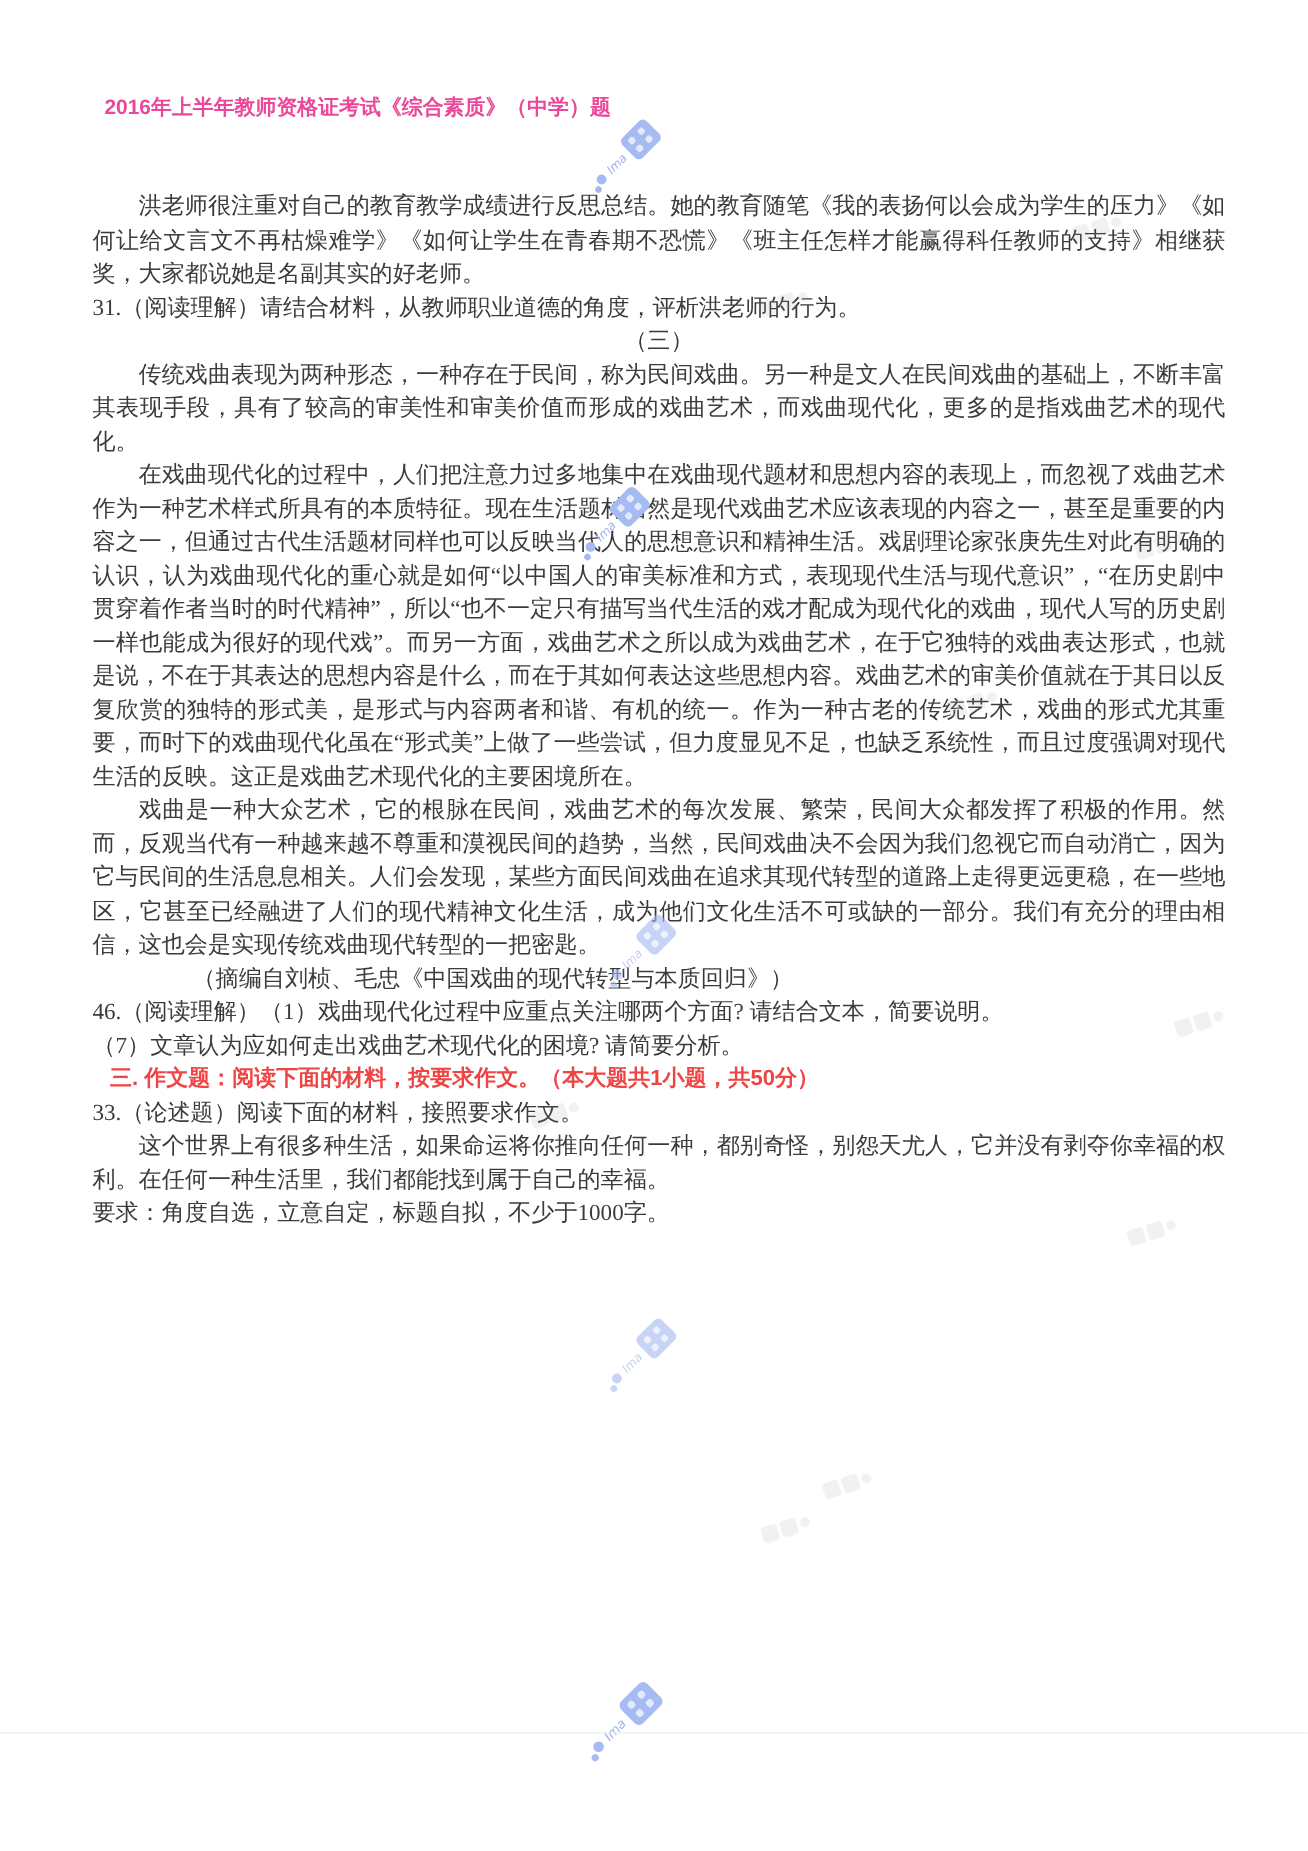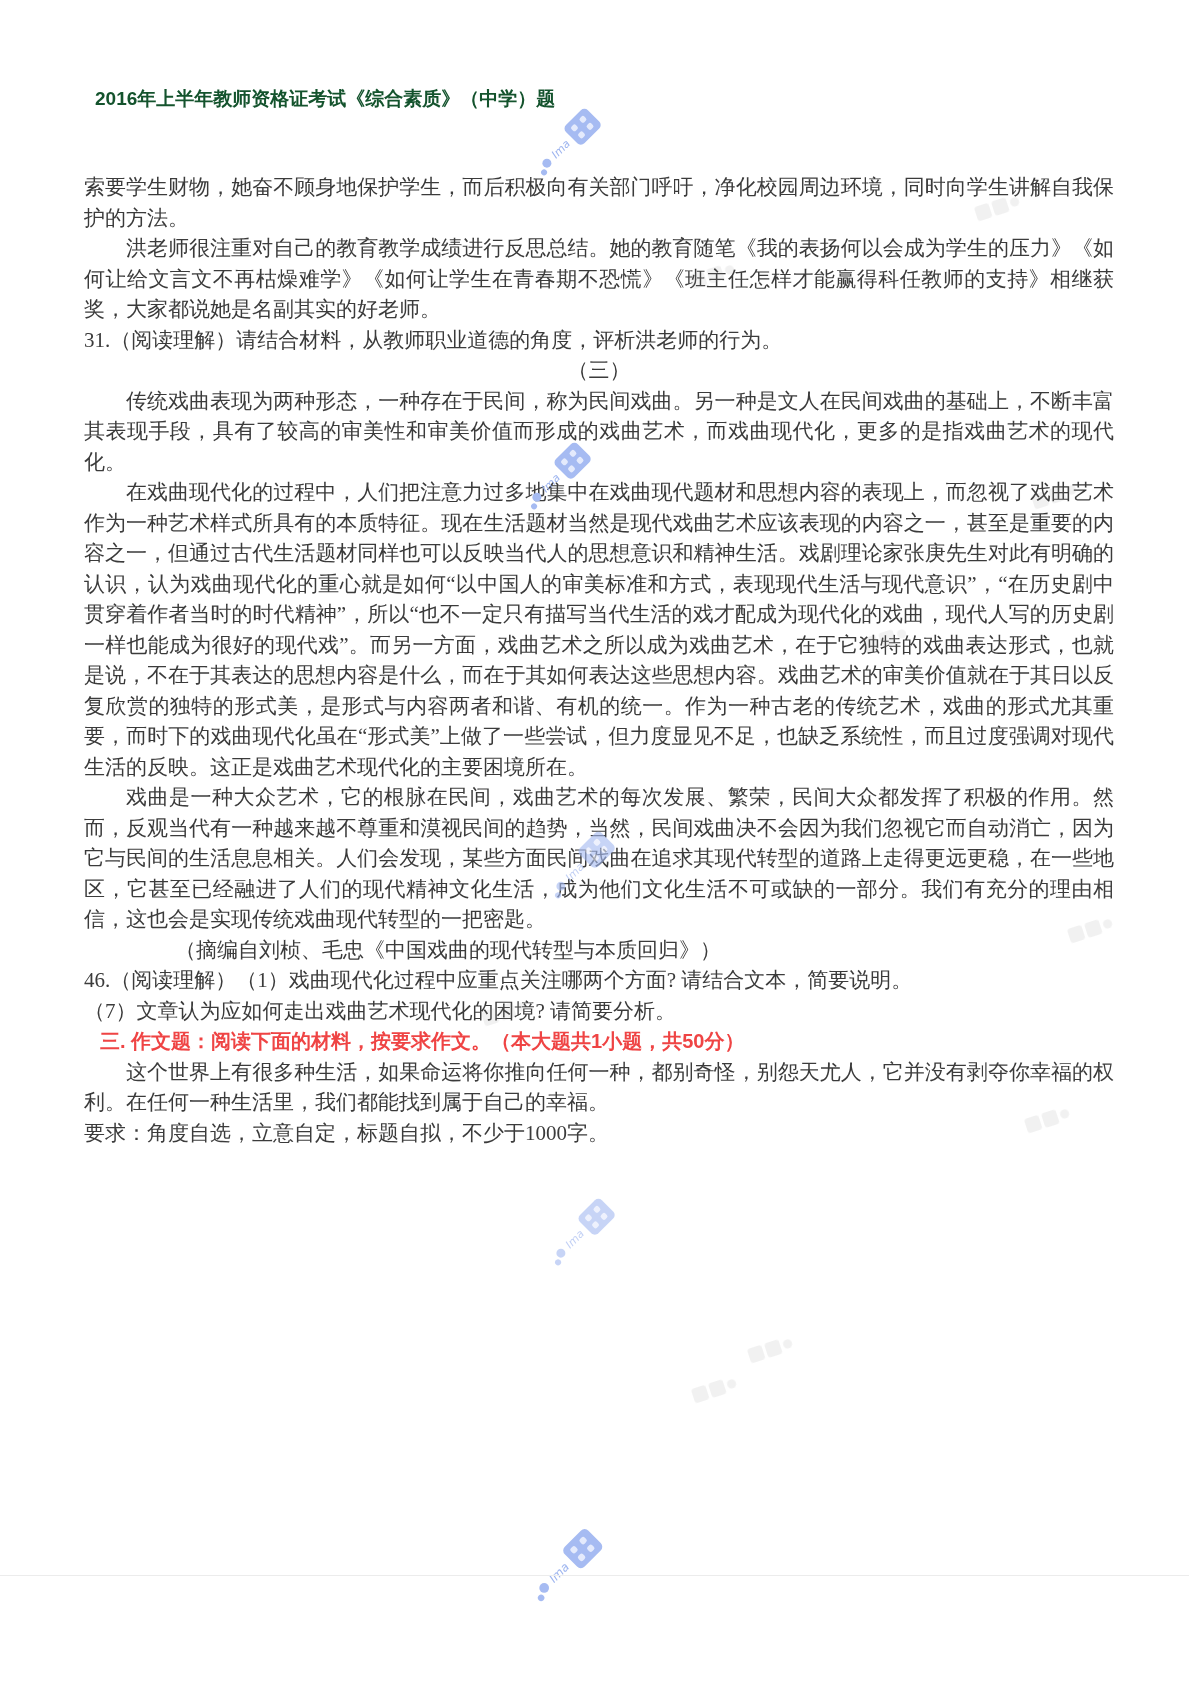--- a/index.html
+++ b/index.html
@@ -8,21 +8,21 @@
     width:1189px;height:1683px;
     background:#ffffff;
     overflow:hidden;
     box-sizing:border-box;
     padding-top:86px;
     font-family:"Liberation Serif","DejaVu Serif",serif;
     color:#3b3b3b;
   }
   .title{
     font-family:"Liberation Sans","DejaVu Sans",sans-serif;
-    font-size:19px;font-weight:700;color:#14532d;
+    font-size:19px;font-weight:700;color:#ec4899;
     line-height:26px;margin:0 0 60px 95px;
   }
   .content{
     padding:0 75px 0 84px;
     font-size:21px;line-height:30.5px;
   }
   .content p,.content h2{margin:0;}
   .para{text-indent:2em;text-align:justify;}
   .no-indent{text-indent:0;}
   .plain{text-indent:0;}
@@ -75,31 +75,31 @@
   }
 </style>
 </head>
 <body>
 
 <div class="page">
 
   <h1 class="title">2016年上半年教师资格证考试《综合素质》（中学）题</h1>
 
   <div class="content">
-    <p class="para no-indent">索要学生财物，她奋不顾身地保护学生，而后积极向有关部门呼吁，净化校园周边环境，同时向学生讲解自我保护的方法。</p>
     <p class="para">洪老师很注重对自己的教育教学成绩进行反思总结。她的教育随笔《我的表扬何以会成为学生的压力》《如何让给文言文不再枯燥难学》《如何让学生在青春期不恐慌》《班主任怎样才能赢得科任教师的支持》相继获奖，大家都说她是名副其实的好老师。</p>
     <p class="question hang q31">31.（阅读理解）请结合材料，从教师职业道德的角度，评析洪老师的行为。</p>
     <p class="section-marker">（三）</p>
     <p class="para">传统戏曲表现为两种形态，一种存在于民间，称为民间戏曲。另一种是文人在民间戏曲的基础上，不断丰富其表现手段，具有了较高的审美性和审美价值而形成的戏曲艺术，而戏曲现代化，更多的是指戏曲艺术的现代化。</p>
     <p class="para">在戏曲现代化的过程中，人们把注意力过多地集中在戏曲现代题材和思想内容的表现上，而忽视了戏曲艺术作为一种艺术样式所具有的本质特征。现在生活题材当然是现代戏曲艺术应该表现的内容之一，甚至是重要的内容之一，但通过古代生活题材同样也可以反映当代人的思想意识和精神生活。戏剧理论家张庚先生对此有明确的认识，认为戏曲现代化的重心就是如何“以中国人的审美标准和方式，表现现代生活与现代意识”，“在历史剧中贯穿着作者当时的时代精神”，所以“也不一定只有描写当代生活的戏才配成为现代化的戏曲，现代人写的历史剧一样也能成为很好的现代戏”。而另一方面，戏曲艺术之所以成为戏曲艺术，在于它独特的戏曲表达形式，也就是说，不在于其表达的思想内容是什么，而在于其如何表达这些思想内容。戏曲艺术的审美价值就在于其日以反复欣赏的独特的形式美，是形式与内容两者和谐、有机的统一。作为一种古老的传统艺术，戏曲的形式尤其重要，而时下的戏曲现代化虽在“形式美”上做了一些尝试，但力度显见不足，也缺乏系统性，而且过度强调对现代生活的反映。这正是戏曲艺术现代化的主要困境所在。</p>
     <p class="para">戏曲是一种大众艺术，它的根脉在民间，戏曲艺术的每次发展、繁荣，民间大众都发挥了积极的作用。然而，反观当代有一种越来越不尊重和漠视民间的趋势，当然，民间戏曲决不会因为我们忽视它而自动消亡，因为它与民间的生活息息相关。人们会发现，某些方面民间戏曲在追求其现代转型的道路上走得更远更稳，在一些地区，它甚至已经融进了人们的现代精神文化生活，成为他们文化生活不可或缺的一部分。我们有充分的理由相信，这也会是实现传统戏曲现代转型的一把密匙。</p>
     <p class="plain attribution">（摘编自刘桢、毛忠《中国戏曲的现代转型与本质回归》）</p>
     <p class="question hang">46.（阅读理解）（1）戏曲现代化过程中应重点关注哪两个方面? 请结合文本，简要说明。</p>
     <p class="question">（7）文章认为应如何走出戏曲艺术现代化的困境? 请简要分析。</p>
     <h2 class="essay-heading">三. 作文题：阅读下面的材料，按要求作文。（本大题共1小题，共50分）</h2>
+    <p class="question hang">33.（论述题）阅读下面的材料，接照要求作文。</p>
     <p class="para">这个世界上有很多种生活，如果命运将你推向任何一种，都别奇怪，别怨天尤人，它并没有剥夺你幸福的权利。在任何一种生活里，我们都能找到属于自己的幸福。</p>
     <p class="plain">要求：角度自选，立意自定，标题自拟，不少于1000字。</p>
   </div>
 
   <div class="wm wm-a">
     <span class="wm-paw"></span>
     <span class="wm-script">Ima</span>
     <span class="wm-sq"></span>
   </div>
   <div class="wm wm-b">

